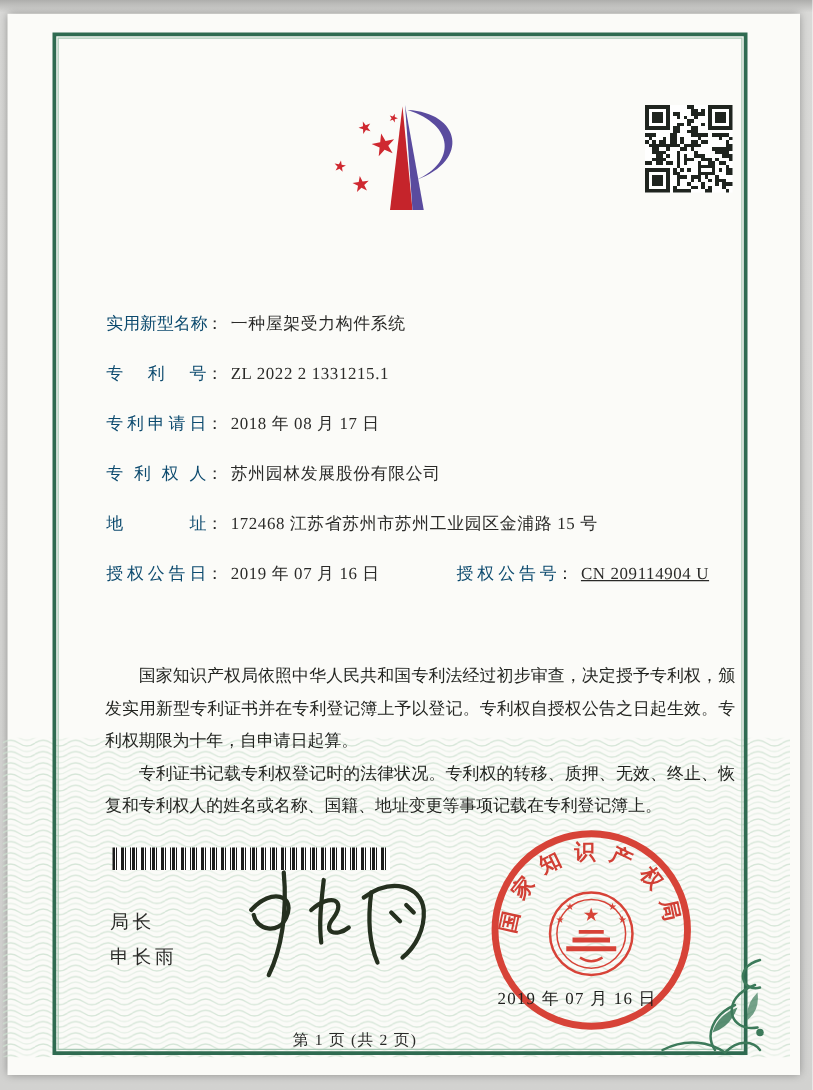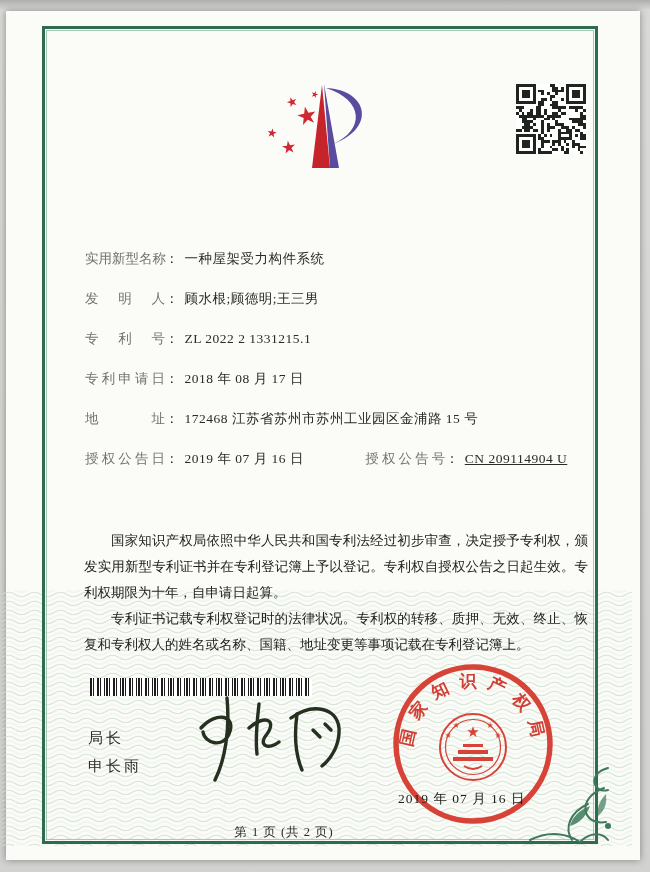--- a/index.html
+++ b/index.html
@@ -30,21 +30,21 @@
   .logo{position:absolute;left:260px;top:80px;width:122px;height:96px;}
   .qr{position:absolute;left:516px;top:84px;width:70px;height:70px;}
   .title{
     position:absolute;left:0;top:186px;width:650px;text-align:center;
     font-size:30px;font-weight:700;color:#181a18;letter-spacing:8px;
   }
   .fields{position:absolute;left:85px;top:250px;width:510px;}
   .frow{height:40px;font-size:13.5px;color:#2a2a28;white-space:nowrap;}
   .flabel{
     display:inline-block;width:80px;vertical-align:top;
-    text-align:justify;text-align-last:justify;color:#737373;
+    text-align:justify;text-align-last:justify;color:#0c4a6e;
   }
   .colon{display:inline-block;margin-right:6px;}
   .fvalue{letter-spacing:.5px;}
   .fpair2{display:inline-block;margin-left:58px;text-decoration:underline;}
   .body-text{
     position:absolute;left:84px;top:528px;width:504px;
     font-size:13.5px;line-height:26px;color:#222420;text-align:justify;
   }
   .body-text p{margin:0;text-indent:2em;}
   .barcode{
@@ -314,27 +314,27 @@
       <rect x="1" y="19" width="5" height="5" fill="#ffffff"></rect>
       <rect x="2" y="20" width="3" height="3" fill="#1f241f"></rect>
     </svg>
 
 
   <div class="fields">
     <div class="frow">
       <span class="flabel">实用新型名称</span><span class="colon">：</span><span class="fvalue">一种屋架受力构件系统</span>
     </div>
     <div class="frow">
-      <span class="flabel">发明人</span><span class="colon">：</span><span class="fvalue">顾水根;顾德明;王三男</span>
-    </div>
-    <div class="frow">
       <span class="flabel">专利号</span><span class="colon">：</span><span class="fvalue">ZL 2022 2 1331215.1</span>
     </div>
     <div class="frow">
       <span class="flabel">专利申请日</span><span class="colon">：</span><span class="fvalue">2018 年 08 月 17 日</span>
+    </div>
+    <div class="frow">
+      <span class="flabel">专利权人</span><span class="colon">：</span><span class="fvalue">苏州园林发展股份有限公司</span>
     </div>
     <div class="frow">
       <span class="flabel">地址</span><span class="colon">：</span><span class="fvalue">172468 江苏省苏州市苏州工业园区金浦路 15 号</span>
     </div>
     <div class="frow">
       <span class="flabel">授权公告日</span><span class="colon">：</span><span class="fvalue">2019 年 07 月 16 日</span>
       <span class="fpair2">
         <span class="flabel">授权公告号</span><span class="colon">：</span><span class="fvalue">CN 209114904 U</span>
       </span>
     </div>

